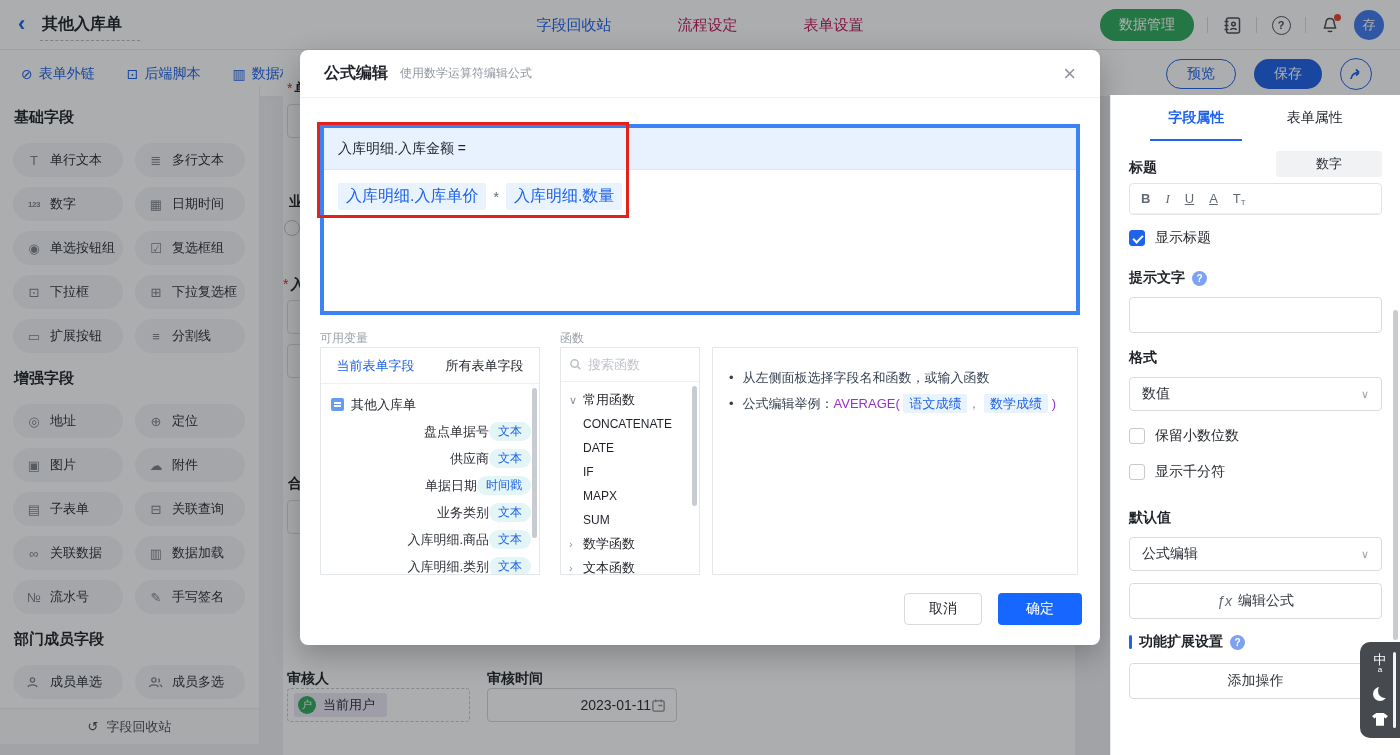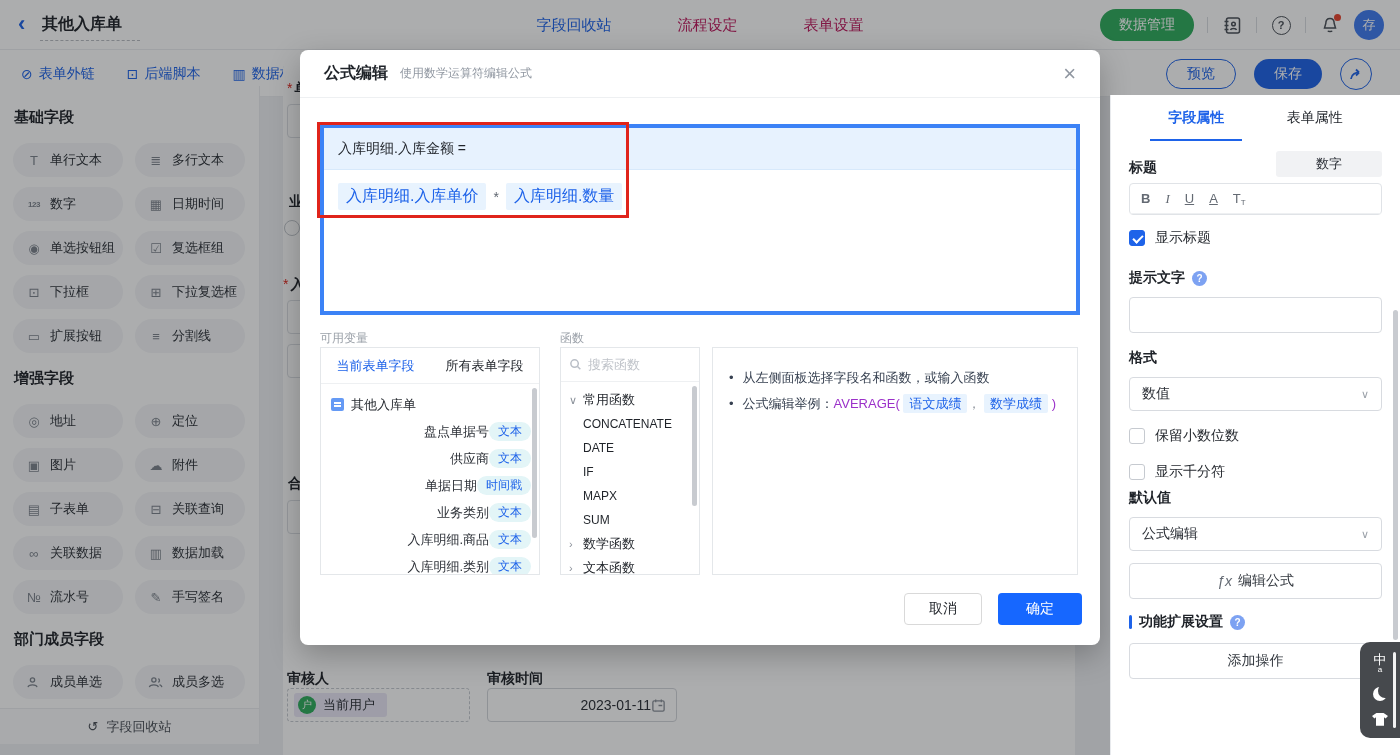--- a/index.html
+++ b/index.html
@@ -495,21 +495,21 @@
         <span class="chev">∨</span>
       </div>
       <div class="cb-row" style="margin-top:16px">
         <span class="cb"></span>
         <span>保留小数位数</span>
       </div>
       <div class="cb-row" style="margin-top:18px">
         <span class="cb"></span>
         <span>显示千分符</span>
       </div>
-      <div class="label-row" style="margin-top:8px">
+      <div class="label-row" style="margin-top:28px">
         <span class="p-label">默认值</span>
       </div>
       <div class="p-select">
         <span>公式编辑</span>
         <span class="chev">∨</span>
       </div>
       <div class="p-btn">
         <span style="font-style:italic;color:#646a73">ƒx</span>
         <span>编辑公式</span>
       </div>

